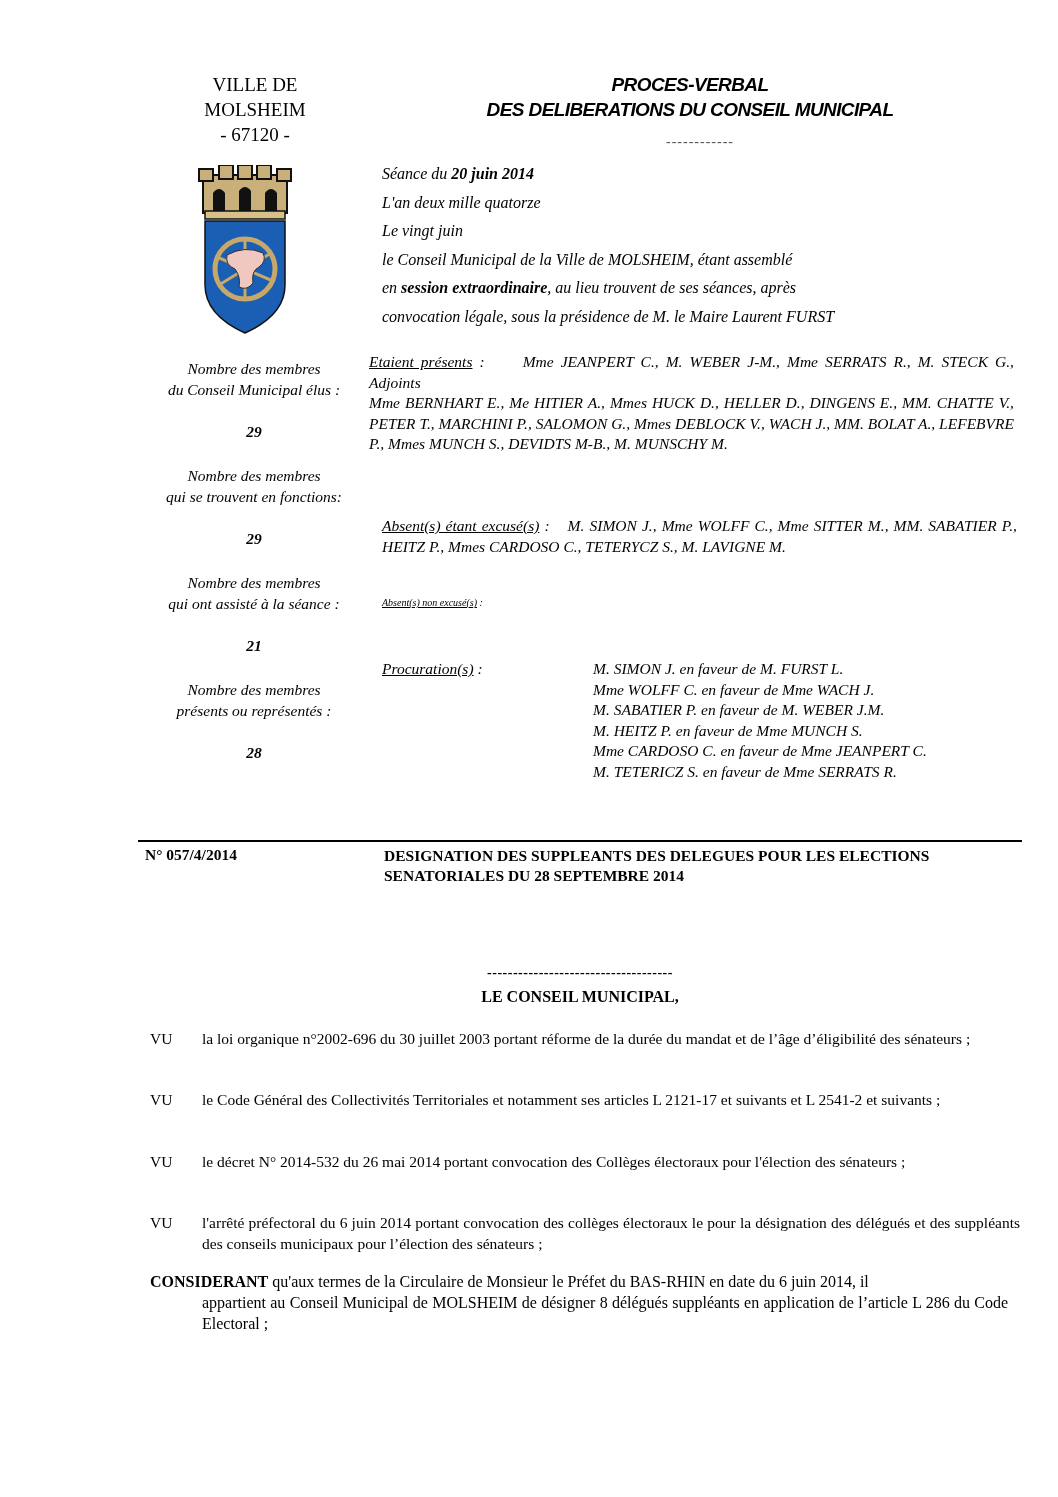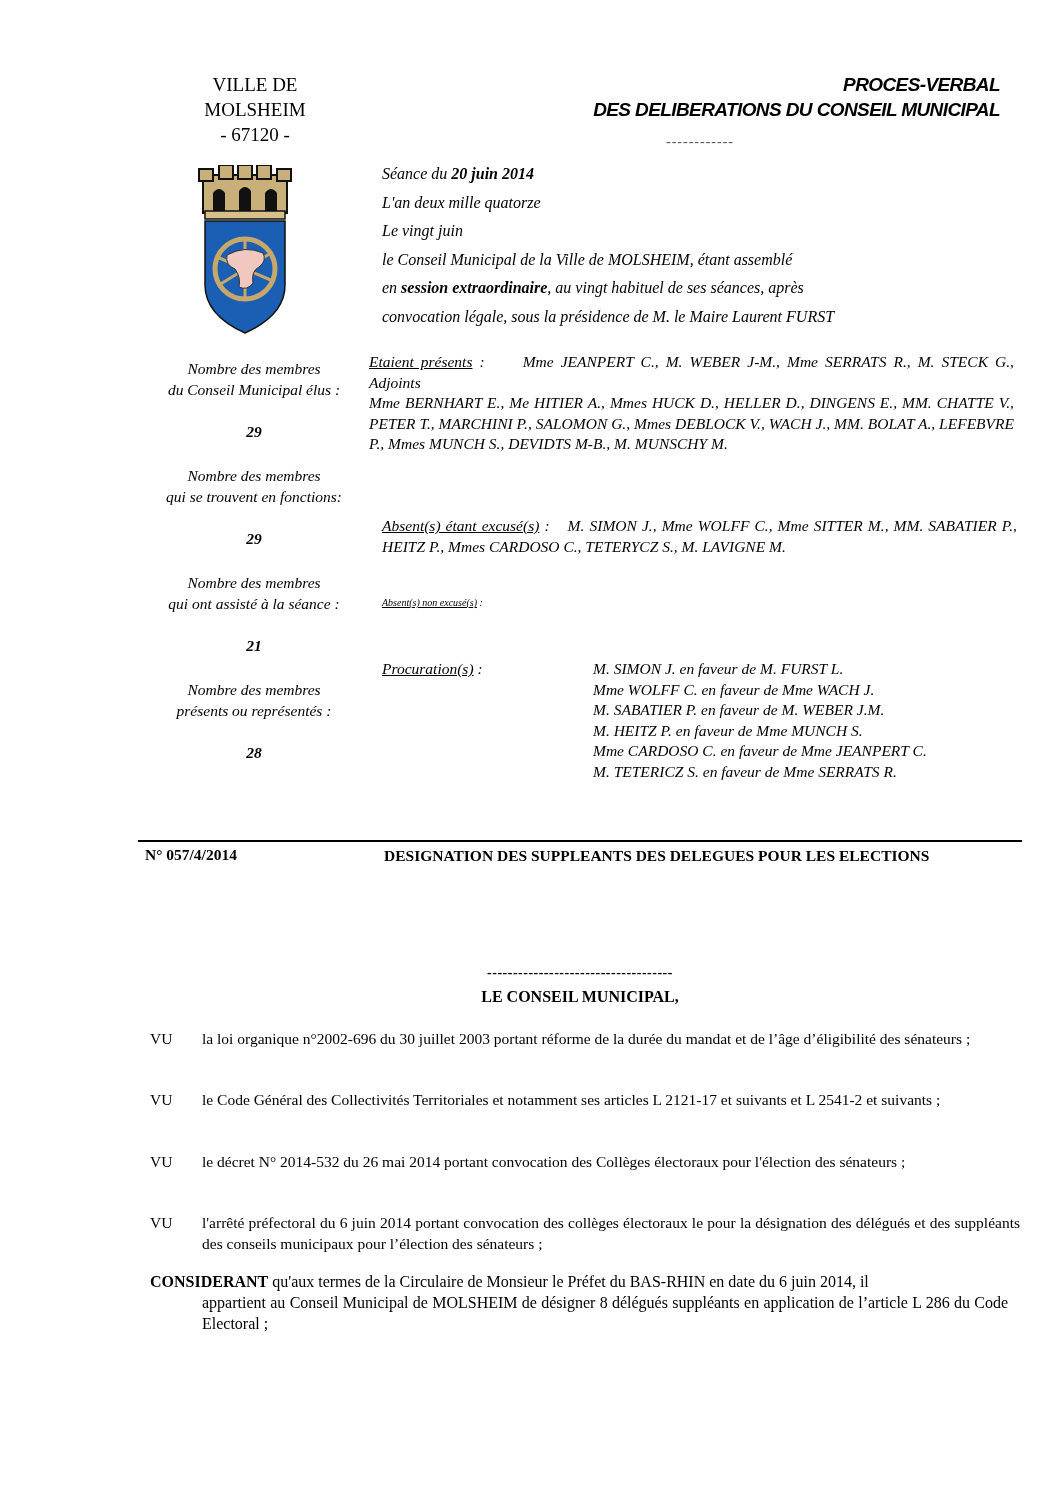--- a/index.html
+++ b/index.html
@@ -1,21 +1,21 @@
 <!DOCTYPE html>
 <html><head>
 <meta charset="utf-8">
 <style>
   html, body { margin:0; padding:0; background:#fff; }
   body { width:1058px; height:1497px; position:relative; overflow:hidden; font-family:"Liberation Serif", serif; color:#000; font-size:15px; }
   .abs { position:absolute; }
   .b { font-weight:bold;margin-top:28px; }
   .u { text-decoration:underline; }
   #ville { left:150px; top:72px; width:210px; text-align:center; font-size:19px; line-height:25px; }
-  #title { left:380px; top:72px; width:620px; text-align:right; font-size:19px; line-height:25px; font-weight:bold; font-style:italic; font-family:"Liberation Sans", sans-serif; letter-spacing:-0.6px; }
+  #title { left:380px; top:72px; width:620px; text-align:center; font-size:19px; line-height:25px; font-weight:bold; font-style:italic; font-family:"Liberation Sans", sans-serif; letter-spacing:-0.6px; }
   #title-dash { left:620px; top:134px; width:160px; text-align:center; font-size:14px; color:#555; letter-spacing:1px; }
   #seance { left:382px; top:160px; width:640px; font-style:italic; font-size:16px; line-height:28.5px; }
   #crest { left:195px; top:165px; width:100px; height:170px; }
   .leftcol { left:148px; width:212px; text-align:center; font-style:italic; font-size:15.5px; line-height:21px; }
   .num { font-weight:bold; font-style:italic; }
   #present { left:369px; top:352px; width:645px; font-style:italic; font-size:15.5px; line-height:20.5px; text-align:justify; }
   #excuse { left:382px; top:516px; width:635px; font-style:italic; font-size:15.5px; line-height:20.5px; text-align:justify; }
   #nonexc { left:382px; top:597px; font-style:italic; font-size:10px; }
   #procu-label { left:382px; top:660px; font-style:italic; font-size:15.5px; }
   #procu-list { left:593px; top:659px; width:420px; font-style:italic; font-size:15.5px; line-height:20.5px; }
@@ -68,21 +68,21 @@
 
     <path d="M32 90 Q50 80 68 88 Q72 96 64 102 Q56 106 58 118 Q52 126 44 122 Q46 112 40 104 Q30 100 32 90 Z" fill="#f0c8c0" stroke="#333" stroke-width="1"></path>
   </svg>
 </div>
 
 <div id="seance" class="abs">
   <div><span>Séance du </span><span class="b">20 juin 2014</span></div>
   <div>L'an deux mille quatorze</div>
   <div>Le vingt juin</div>
   <div>le Conseil Municipal de la Ville de MOLSHEIM, étant assemblé</div>
-  <div><span>en </span><span class="b">session extraordinaire</span><span>, au vingt habituel de ses séances, après</span></div>
+  <div><span>en </span><span class="b">session extraordinaire</span><span>, au lieu trouvent de ses séances, après</span></div>
   <div>convocation légale, sous la présidence de M. le Maire Laurent FURST</div>
 </div>
 
 <div class="abs leftcol" style="top:358px;">
   <div>Nombre des membres</div>
   <div>du Conseil Municipal élus :</div>
   <div class="num" style="margin-top:21px;">29</div>
 </div>
 <div class="abs leftcol" style="top:465px;">
   <div>Nombre des membres</div>
@@ -122,20 +122,21 @@
   <div>M. SABATIER P. en faveur de M. WEBER J.M.</div>
   <div>M. HEITZ P. en faveur de Mme MUNCH S.</div>
   <div>Mme CARDOSO C. en faveur de Mme JEANPERT C.</div>
   <div>M. TETERICZ S. en faveur de Mme SERRATS R.</div>
 </div>
 
 <div id="rule" class="abs"></div>
 <div id="delib-no" class="abs">N° 057/4/2014</div>
 <div id="delib-title" class="abs">
   <div>DESIGNATION DES SUPPLEANTS DES DELEGUES POUR LES ELECTIONS</div>
+  <div>SENATORIALES DU 28 SEPTEMBRE 2014</div>
 </div>
 
 <div id="cm-dash" class="abs">------------------------------------</div>
 <div id="cm-title" class="abs">LE CONSEIL MUNICIPAL,</div>
 
 <div class="abs vu" style="top:1028px;">
   <span class="lbl">VU</span>
   <div class="txt">la loi organique n°2002-696 du 30 juillet 2003 portant réforme de la durée du mandat et de l’âge d’éligibilité des sénateurs ;</div>
 </div>
 <div class="abs vu" style="top:1089px;">

